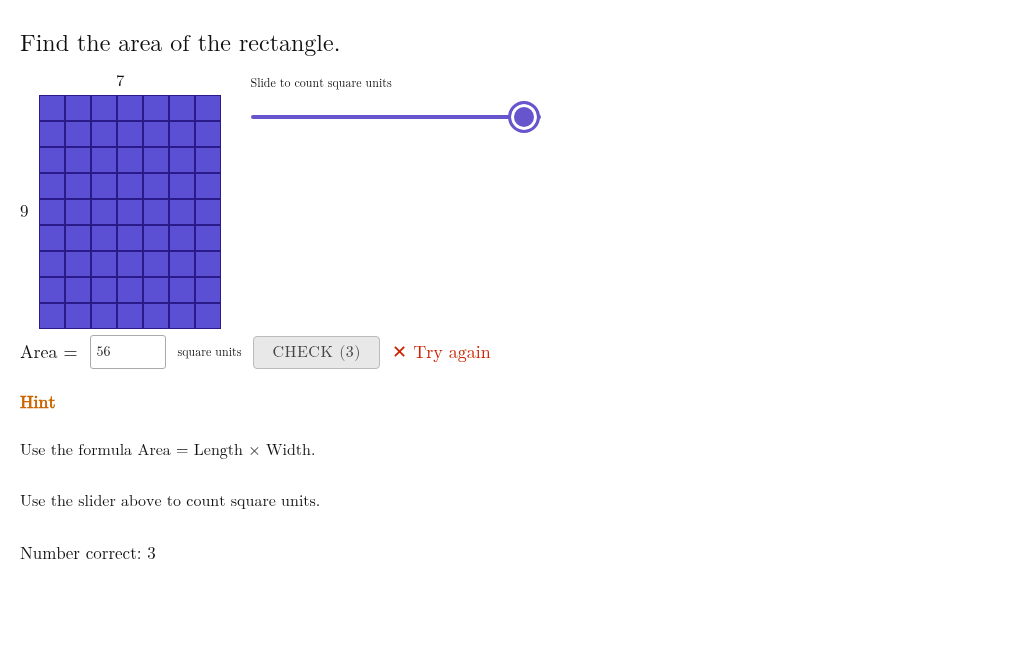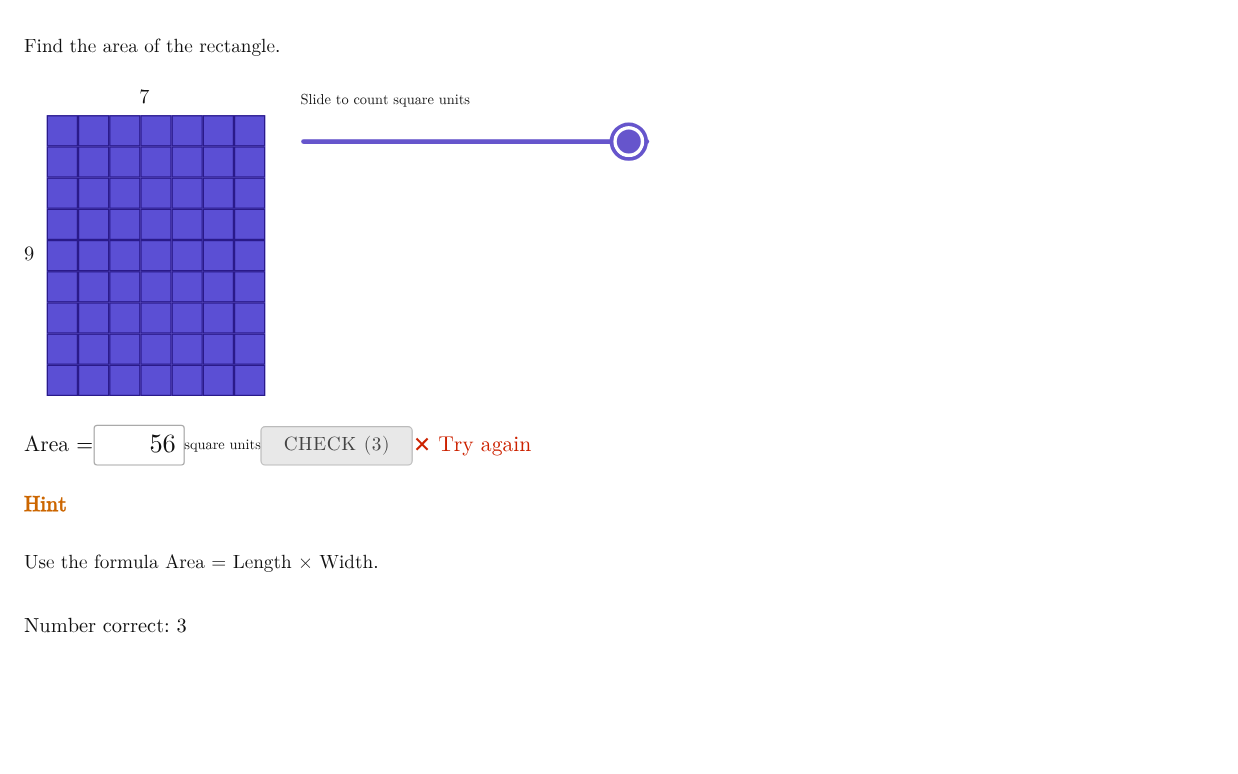--- a/index.html
+++ b/index.html
@@ -6,22 +6,22 @@
     body {
       font-family: 'Computer Modern', 'Latin Modern Math', Georgia, serif;
       background: #fff;
       color: #111;
       width: 1032px;
       min-height: 645px;
       padding: 30px 20px 20px 20px;
     }
 
     .question-text {
-      font-size: 16px;
-      margin-bottom: 23px;
+      font-size: 24px;
+      margin-bottom: 12px;
     }
 
     .content-area {
       display: flex;
       align-items: flex-start;
       gap: 30px;
       margin-top: 5px;
     }
 
     .grid-container {
@@ -98,35 +98,36 @@
       outline: 3px solid #6655cc;
       position: absolute;
       right: 4px;
       cursor: pointer;
       box-shadow: 0 0 0 2px #6655cc;
     }
 
     .answer-row {
       display: flex;
       align-items: center;
-      margin-top: 24px;
+      gap: 12px;
+      margin-top: 6px;
       font-size: 18px;
     }
 
     .area-label {
       font-size: 18px;
     }
 
     .answer-input {
       width: 76px;
       height: 34px;
       border: 1.5px solid #aaa;
       border-radius: 3px;
-      font-size: 22px;
-      text-align: right;
+      font-size: 14px;
+      text-align: left;
       font-family: inherit;
       color: #111;
       padding: 2px 6px;
     }
 
     .square-units-label {
       font-size: 12px;
     }
 
     .check-button {
@@ -291,15 +292,16 @@
   <button class="check-button">CHECK (3)</button>
   <span class="try-again">
     <span class="x-icon">✕</span>
     <span>Try again</span>
   </span>
 </div>
 
 <div class="hint-section">
   <div class="hint-title">Hint</div>
   <div class="hint-text">Use the formula Area = Length × Width.</div>
+  <div class="hint-text">Use the slider above to count square units.</div>
 </div>
 
 <div class="number-correct">Number correct: 3</div>
 
 </body></html>

